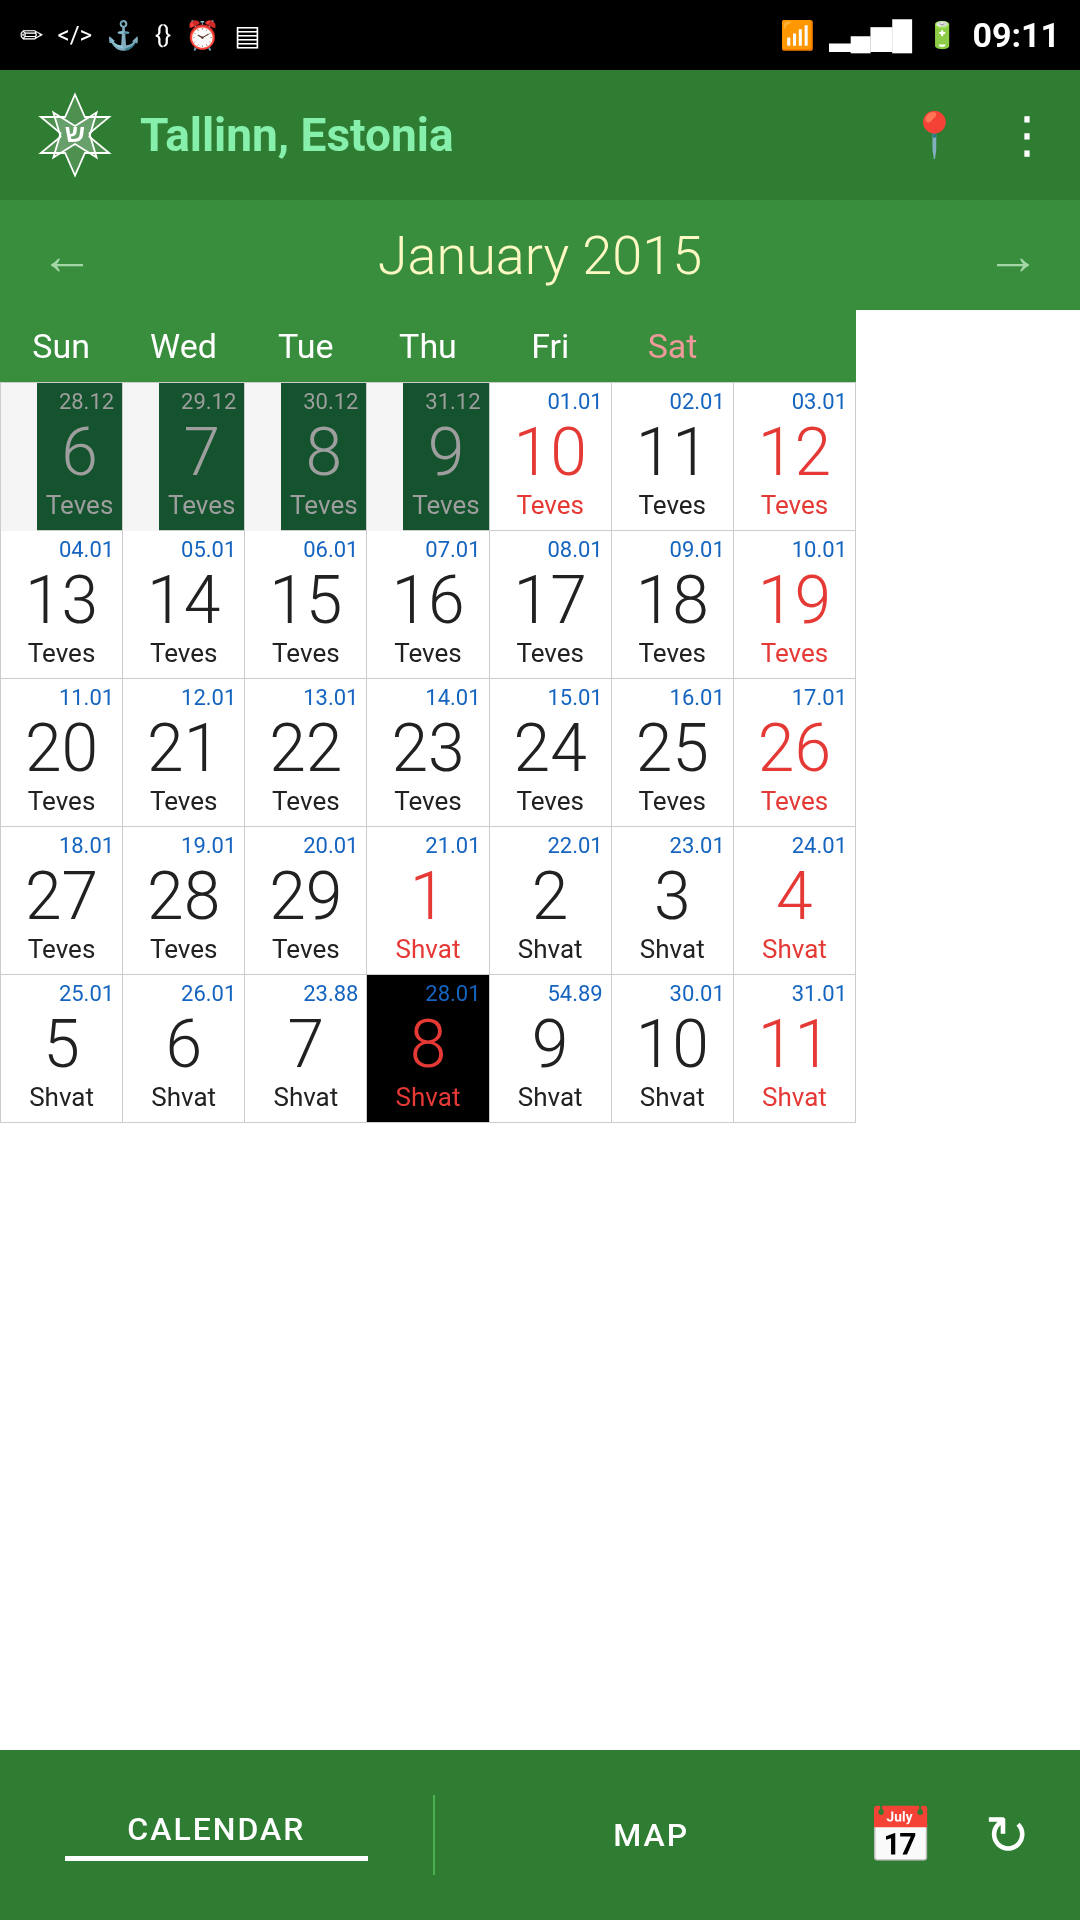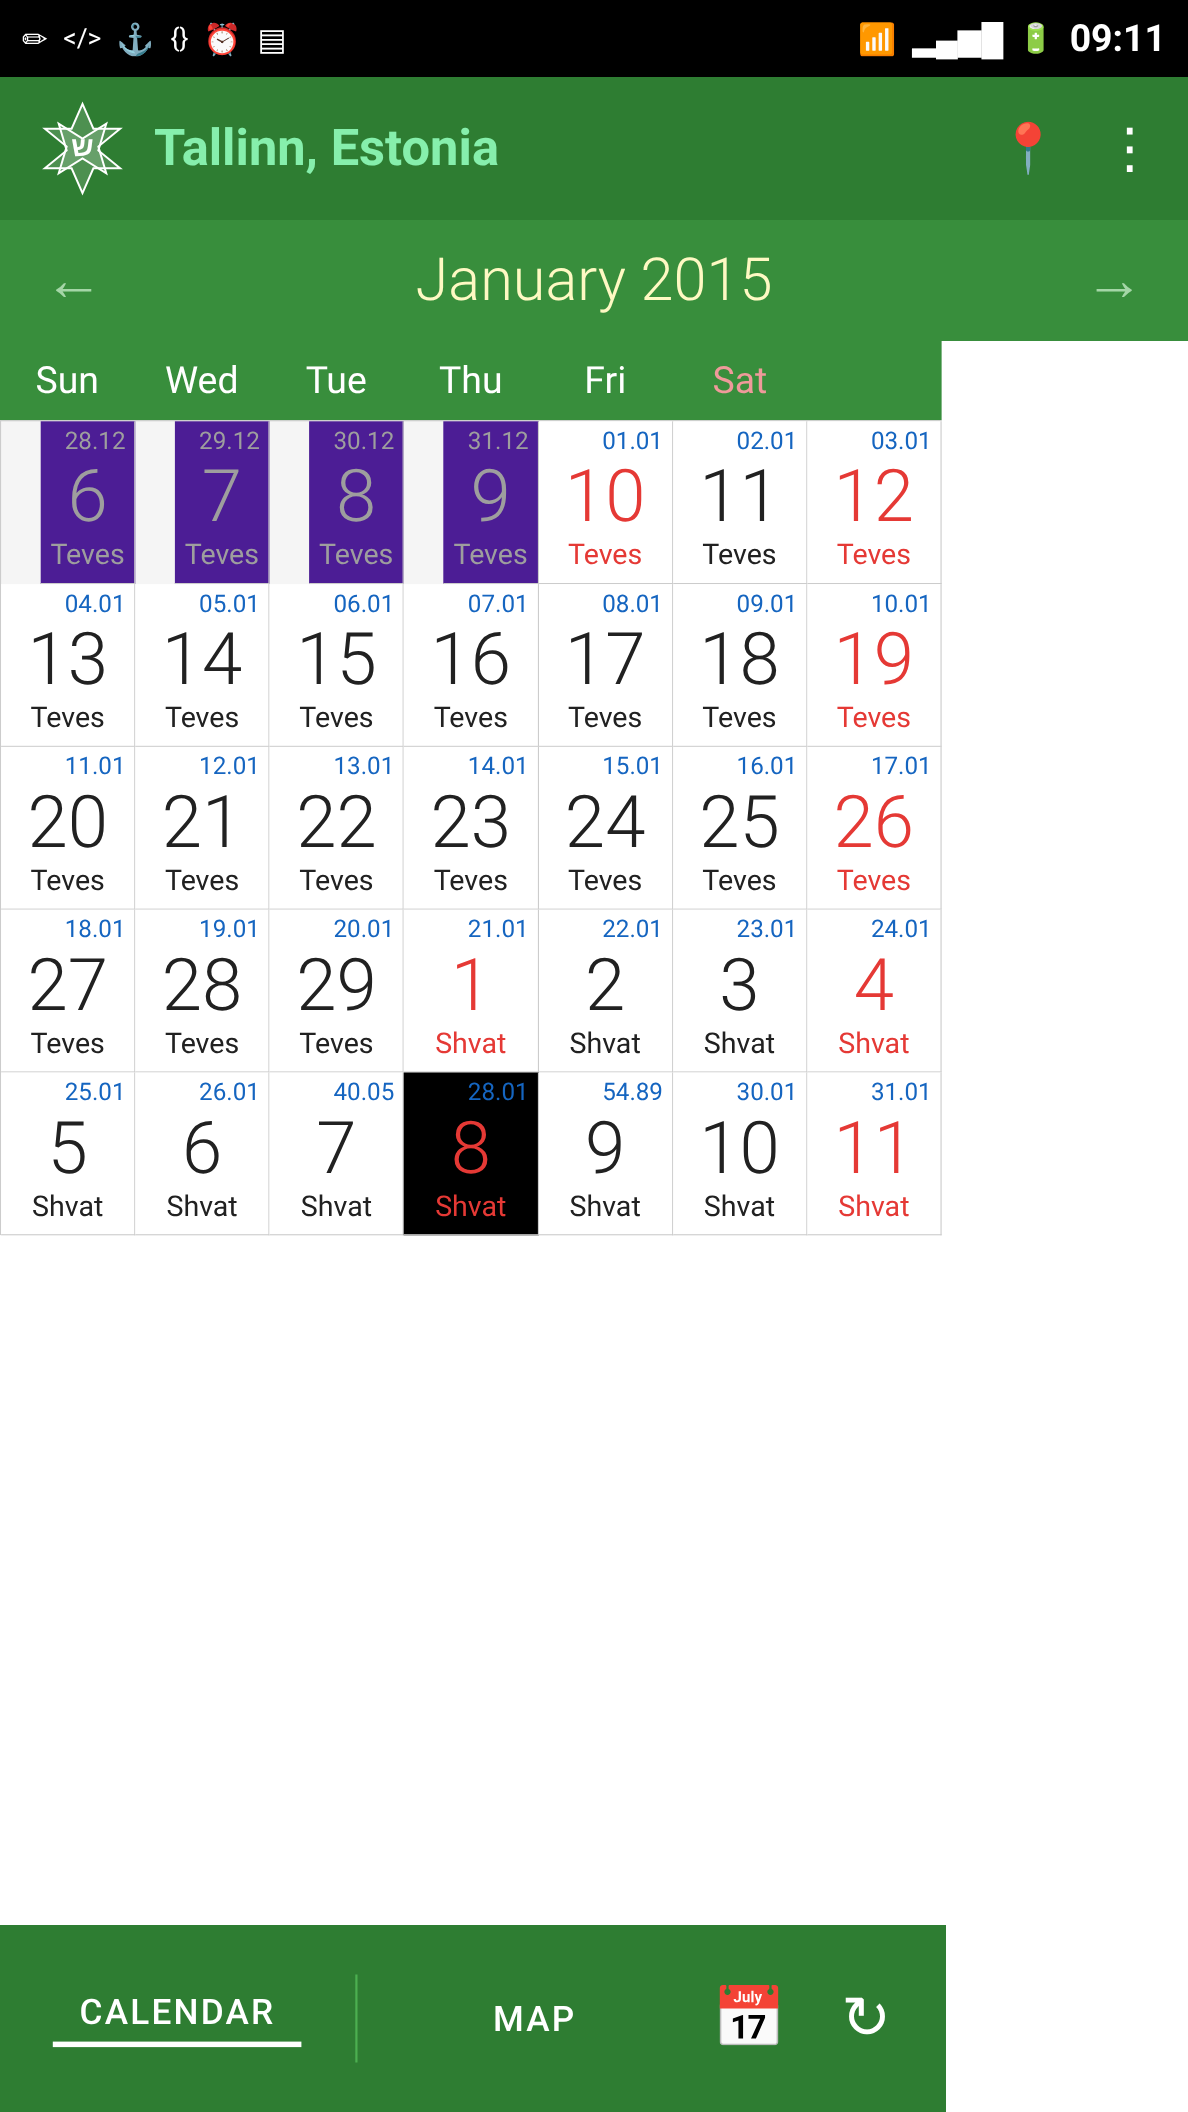--- a/index.html
+++ b/index.html
@@ -124,21 +124,21 @@
       border-right: 1px solid #ccc;
       border-bottom: 1px solid #ccc;
       background: #fff;
       padding: 6px 4px 6px 4px;
       min-height: 148px;
       display: flex;
       flex-direction: column;
       align-items: center;
     }
     .cal-cell.grey-bg {
-      background: #4c1d95;
+      background: #14532d;
       margin-left: 36px;
     }
     .cal-cell.today {
       background: #000000;
     }
     .cell-top-date {
       font-size: 22px;
       color: #1565c0;
       align-self: flex-end;
       margin-right: 4px;
@@ -164,21 +164,21 @@
 
     
     #white-area {
       width: 1080px;
       background: #fff;
       flex: 1;
     }
 
     
     #bottom-nav {
-      width: 860px;
+      width: 1080px;
       height: 170px;
       background: #2e7d32;
       display: flex;
       align-items: center;
       position: absolute;
       bottom: 0;
       left: 0;
     }
     .bottom-nav-left {
       display: flex;
@@ -418,21 +418,21 @@
         <div class="cell-top-date">25.01</div>
         <div class="cell-main-num">5</div>
         <div class="cell-hebrew">Shvat</div>
       </div>
       <div class="cal-cell">
         <div class="cell-top-date">26.01</div>
         <div class="cell-main-num">6</div>
         <div class="cell-hebrew">Shvat</div>
       </div>
       <div class="cal-cell">
-        <div class="cell-top-date">40.05</div>
+        <div class="cell-top-date">23.88</div>
         <div class="cell-main-num">7</div>
         <div class="cell-hebrew">Shvat</div>
       </div>
       <div class="cal-cell today">
         <div class="cell-top-date">28.01</div>
         <div class="cell-main-num red">8</div>
         <div class="cell-hebrew red">Shvat</div>
       </div>
       <div class="cal-cell">
         <div class="cell-top-date">54.89</div>

